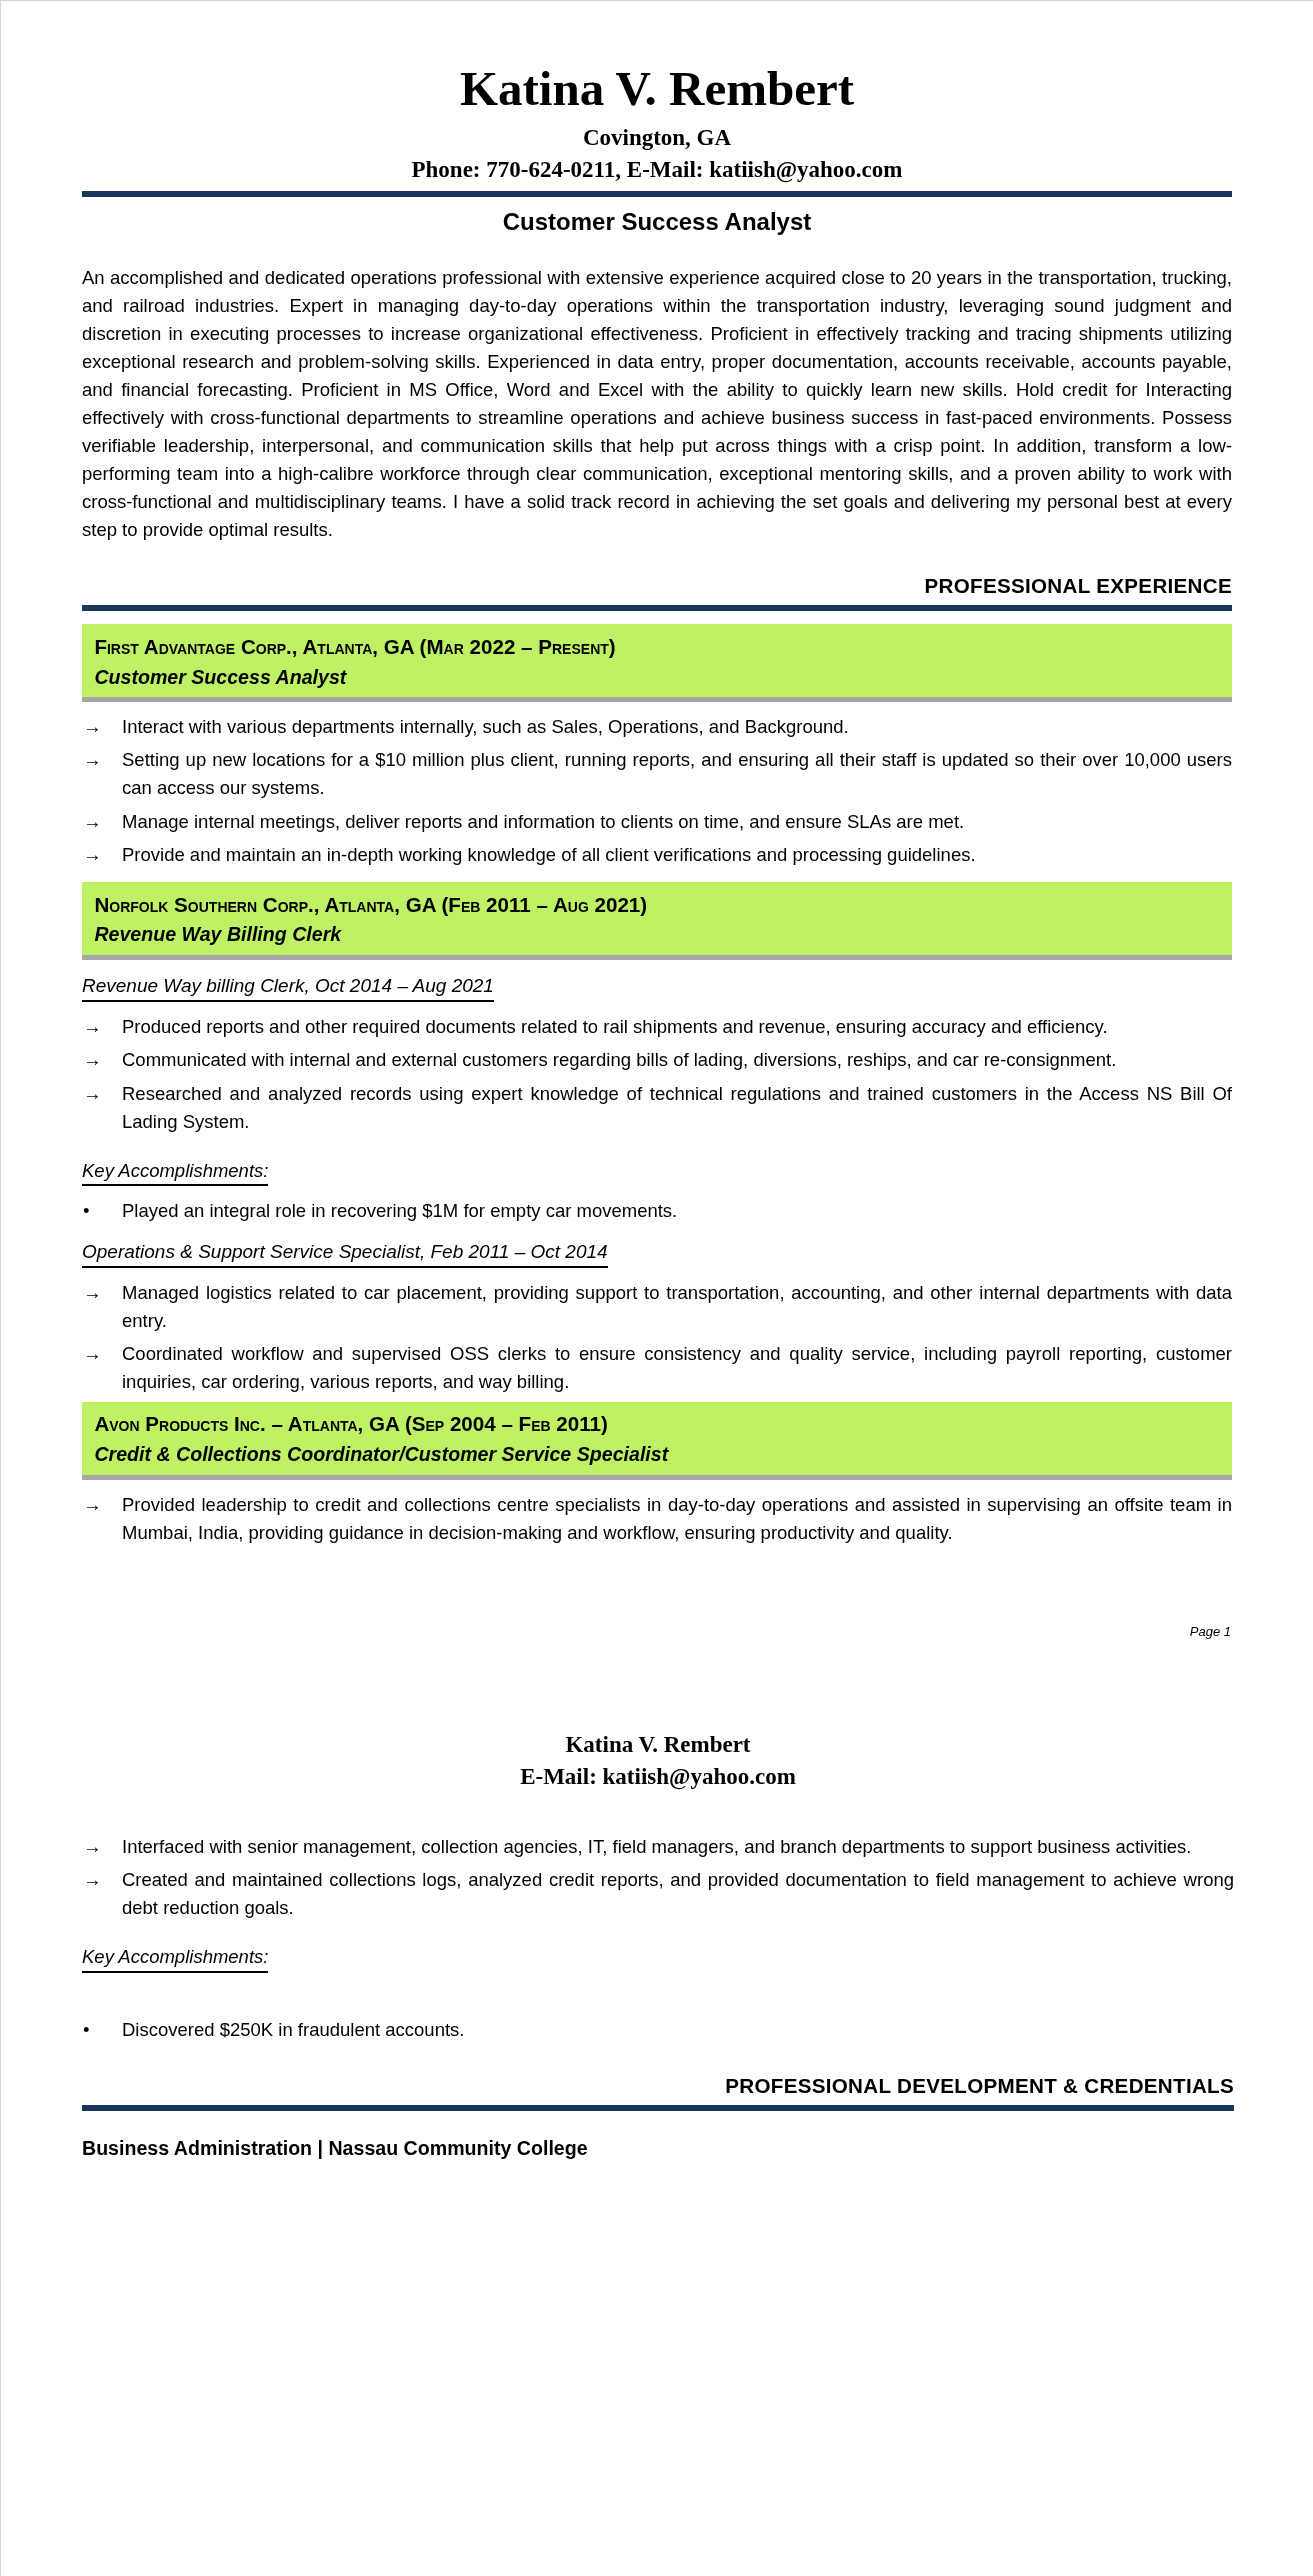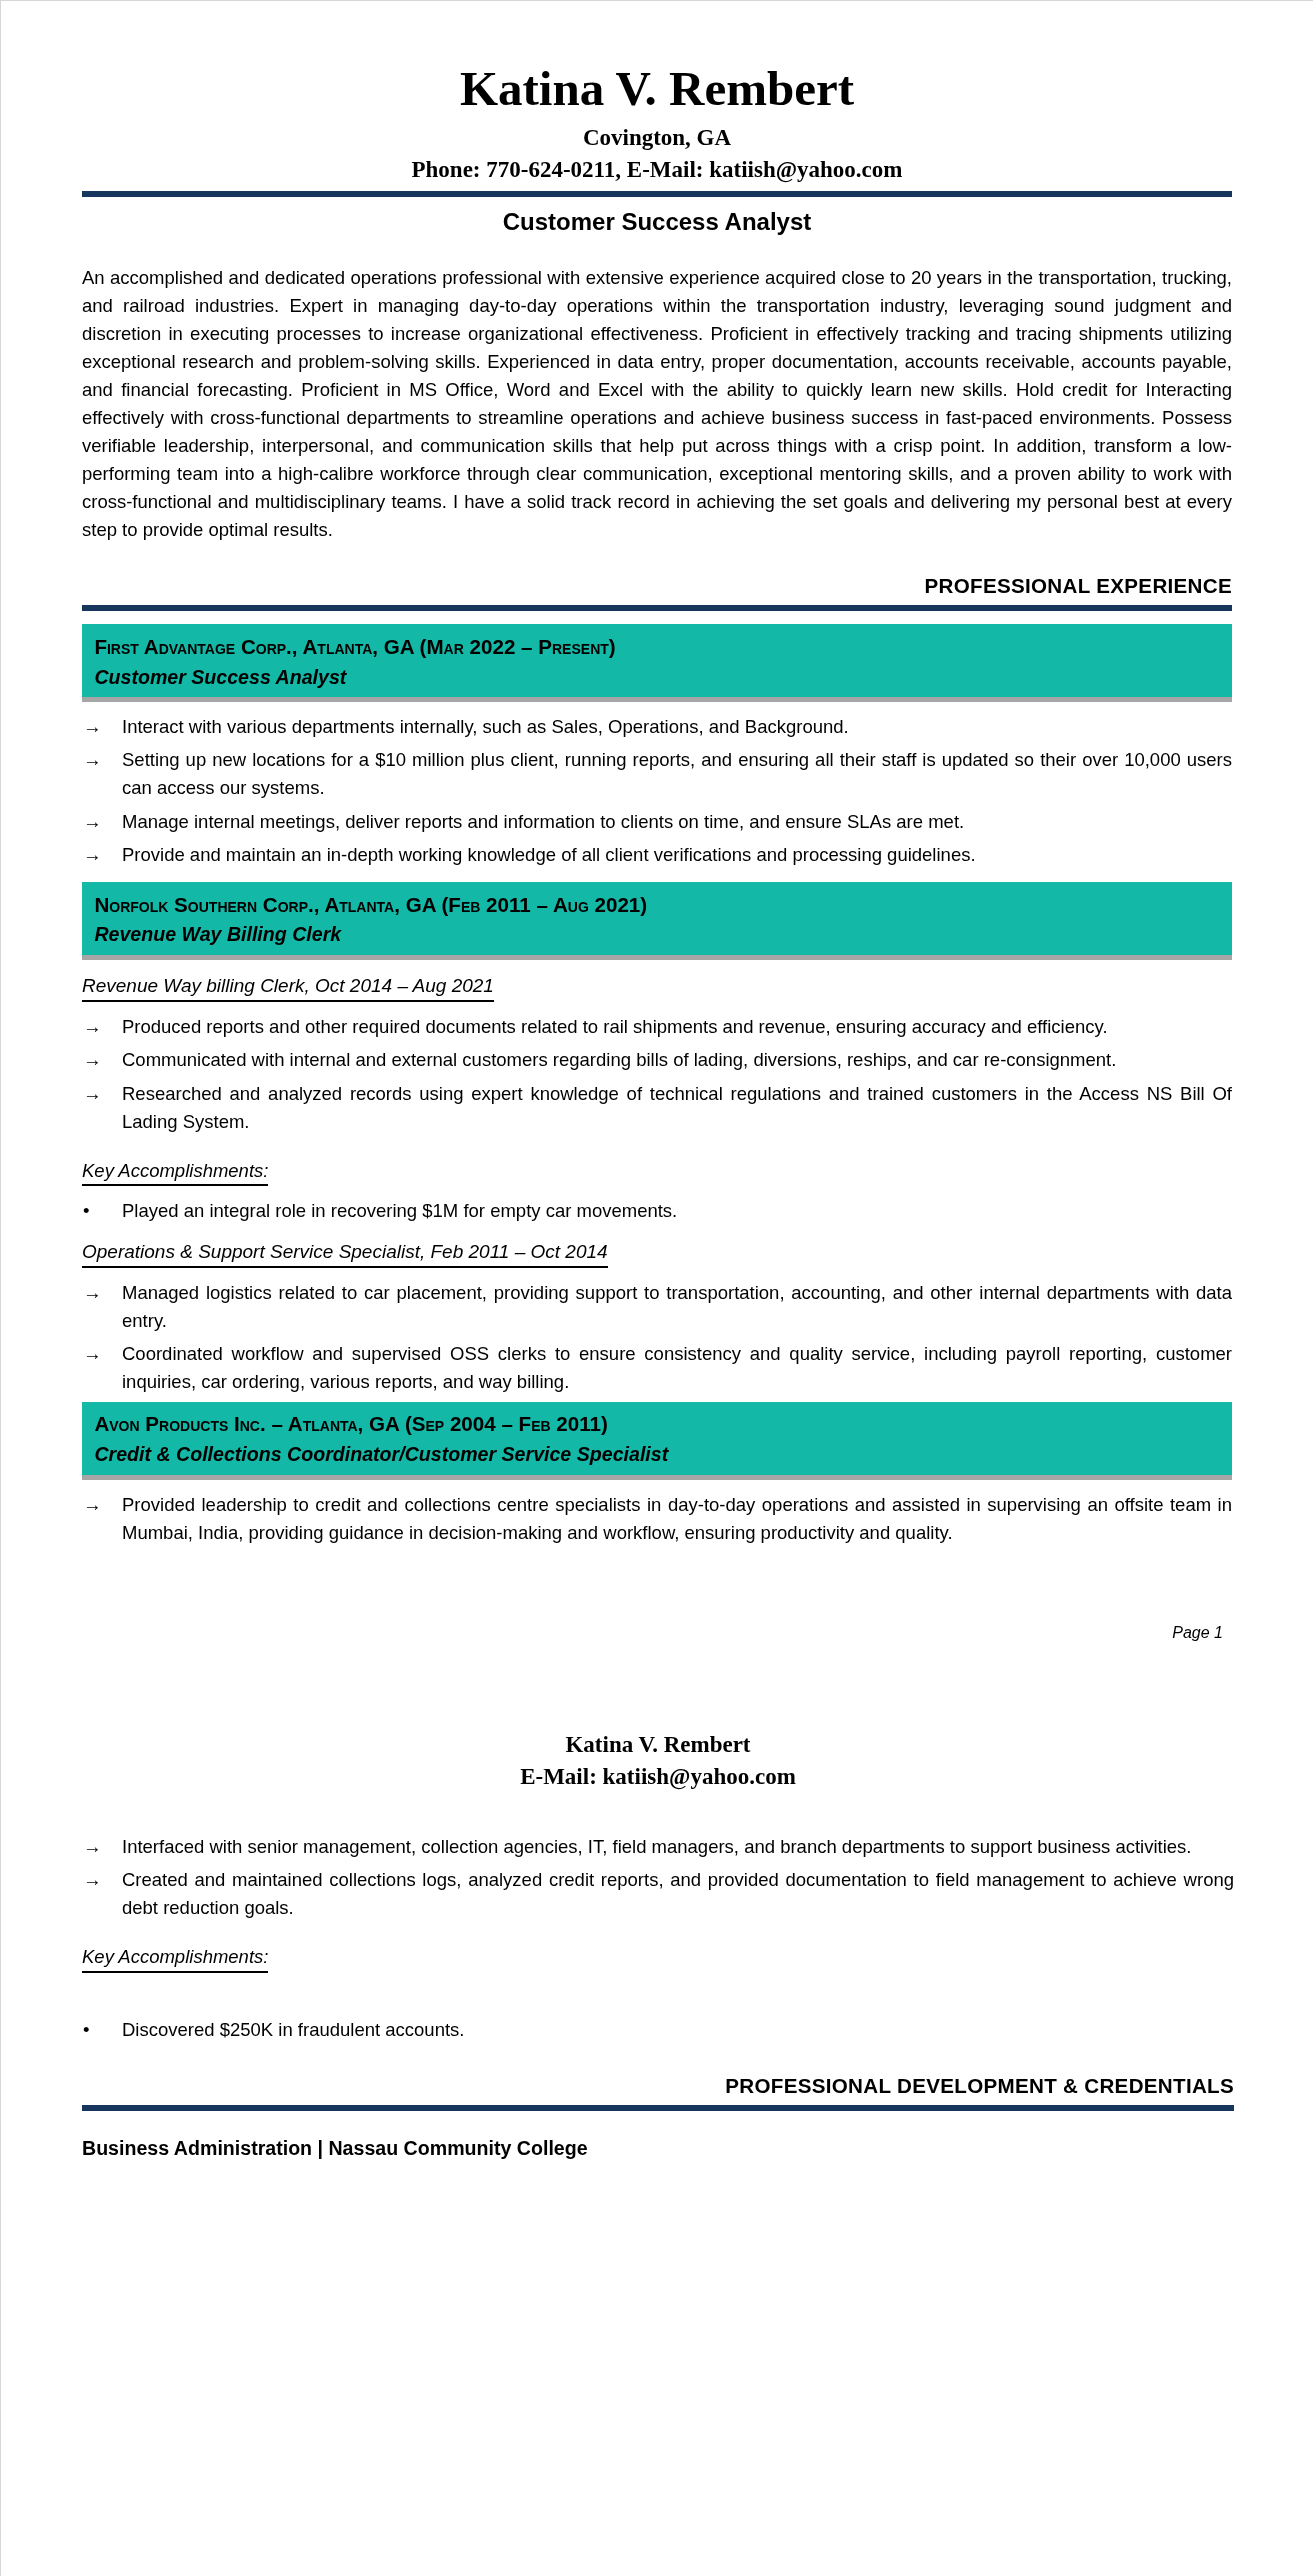--- a/index.html
+++ b/index.html
@@ -37,21 +37,21 @@
   .summary {
     font-size:18.5px; line-height:28px; text-align:justify; margin-top:28px;
   }
 
   .sec-heading {
     font-weight:bold; font-size:20.6px; text-align:right; margin-top:30px;
     letter-spacing:0.3px;
   }
 
   
-  .jobbox { background:#14b8a6; margin-top:13.4px; }
+  .jobbox { background:#bef264; margin-top:13.4px; }
   .jobbox .inner { padding:10.3px 12.4px 9.3px; }
   .company { font-size:20.6px; font-weight:bold; font-variant:small-caps; line-height:1.15; }
   .jobtitle { font-size:19.6px; font-weight:bold; font-style:italic; margin-top:8.2px; line-height:1.1; }
   .jobbox .shadow { height:4.6px; background:#a6a6a6; margin-bottom:6.7px; }
 
   
   .bullets { margin-top:11.3px; }
   .bullet {
     position:relative; padding-left:40px;
     font-size:18.5px; line-height:28px; text-align:justify;
@@ -74,22 +74,22 @@
     font-size:23px; text-align:center; line-height:1.15;
   }
   .p2-name { padding-top:31px; }
   .p2-contact { margin-top:5.2px; }
   .page2 .bullets { margin-top:43px; }
 
   .credential { font-weight:bold; font-size:19.6px; margin-top:26px; }
 
   
   .footer {
-    position:absolute; right:90px;
-    font-style:italic; font-size:16px;
+    position:absolute; right:82px;
+    font-style:italic; font-size:13px;
   }
   .footer.f1 { top:1623px; }
 </style>
 </head>
 <body>
 
 <div class="canvas">
 
   <div class="content">
 

